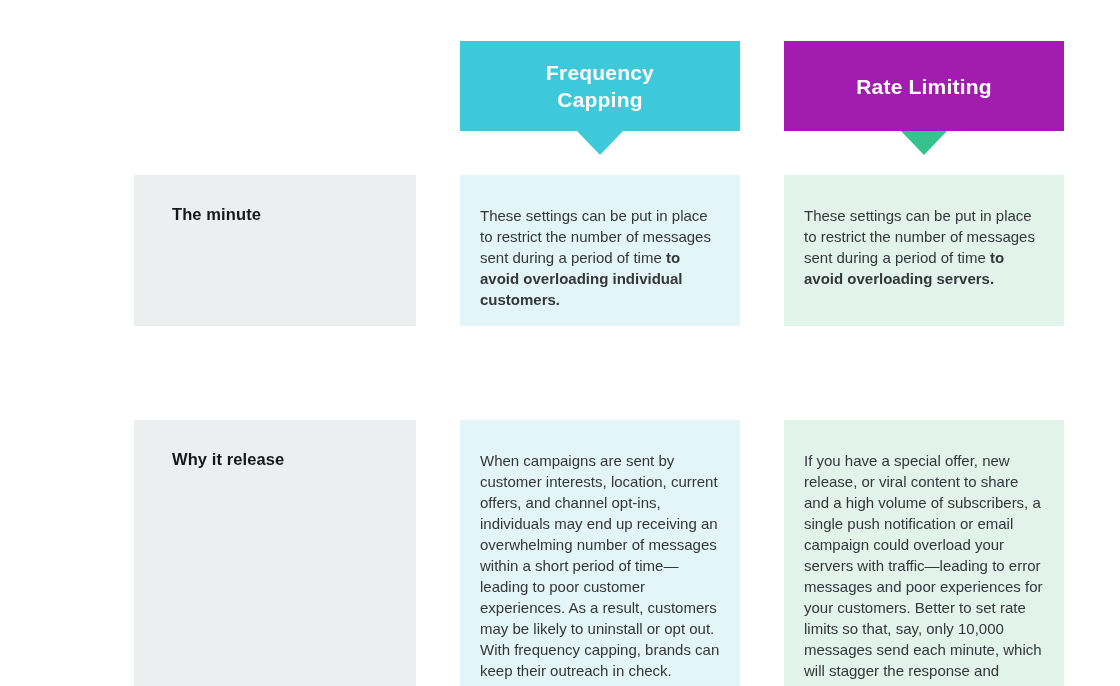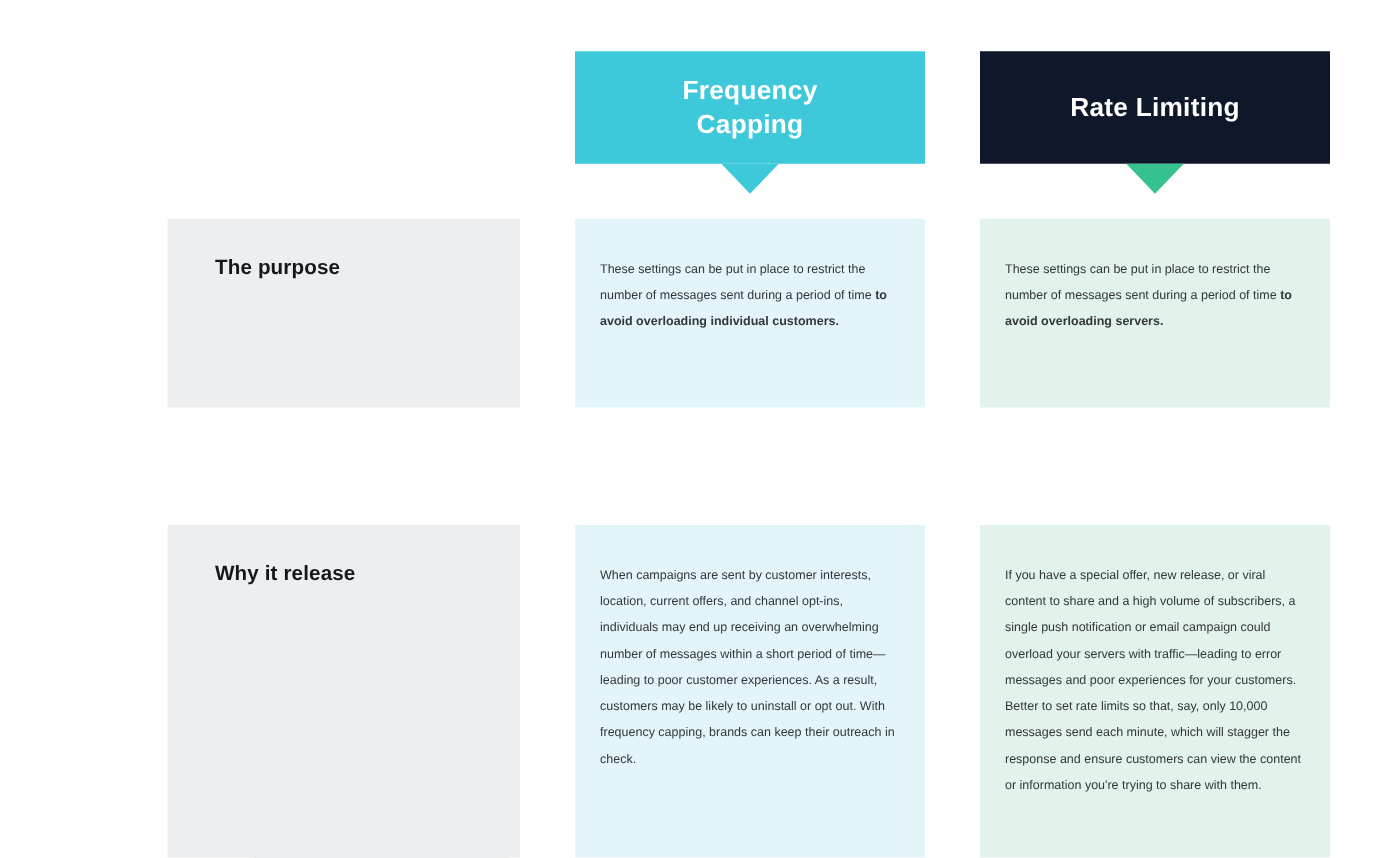--- a/index.html
+++ b/index.html
@@ -30,21 +30,21 @@
     justify-content: center;
     text-align: center;
     color: #ffffff;
     font-weight: bold;
     font-size: 21px;
     line-height: 27px;
     letter-spacing: 0.2px;
     z-index: 2;
   }
   .header-cell.col-cyan  { grid-column: 2; background: #3ec9db; }
-  .header-cell.col-green { grid-column: 3; background: #0f172a; }
+  .header-cell.col-green { grid-column: 3; background: #a21caf; }
   .header-cell .header-label { display: inline-block; }
   .header-cell.col-cyan .header-label { max-width: 160px; }
   .pointer-down {
     position: absolute;
     top: 100%;
     left: 50%;
     transform: translateX(-50%);
     width: 0;
     height: 0;
     border-left: 23px solid transparent;
@@ -57,21 +57,21 @@
     grid-column: 1;
     background: #edeeef;
     padding: 30px 20px 20px 38px;
     font-size: 16.5px;
     font-weight: bold;
     color: #15181b;
     letter-spacing: 0.1px;
   }
   .body-cell {
     padding: 30px 18px 20px 20px;
-    font-size: 10px;
+    font-size: 15px;
     line-height: 21px;
     color: #32373b;
   }
   .body-cell.col-cyan  { grid-column: 2; background: #e4f5f9; }
   .body-cell.col-green { grid-column: 3; background: #e2f3eb; }
   .row-purpose { grid-row: 2; }
   .row-why     { grid-row: 4; }
   .bold-segment { font-weight: bold; }
 </style>
 </head>
@@ -83,21 +83,21 @@
     <span class="header-label">Frequency Capping</span>
     <span class="pointer-down"></span>
   </div>
 
   <div class="header-cell col-green">
     <span class="header-label">Rate Limiting</span>
     <span class="pointer-down"></span>
   </div>
 
   <div class="label-cell row-purpose">
-    <span>The purpose</span>
+    <span>The minute</span>
   </div>
 
   <div class="body-cell col-cyan row-purpose">
     <span>These settings can be put in place to restrict the number of messages sent during a period of time </span><span class="bold-segment">to avoid overloading individual customers.</span>
   </div>
 
   <div class="body-cell col-green row-purpose">
     <span>These settings can be put in place to restrict the number of messages sent during a period of time </span><span class="bold-segment">to avoid overloading servers.</span>
   </div>
 

